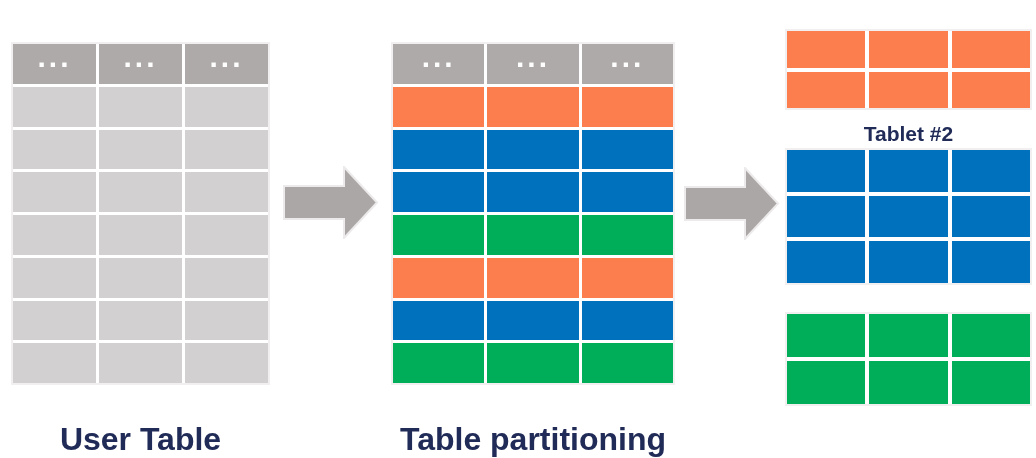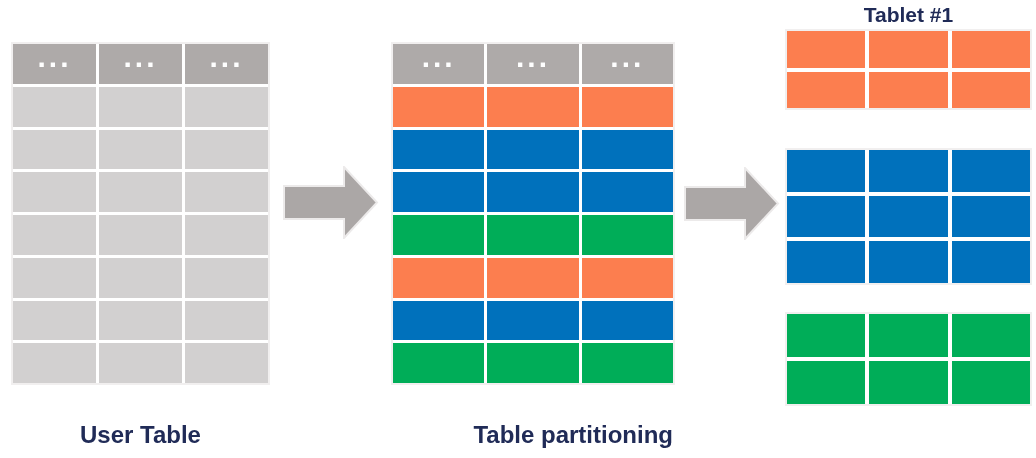--- a/index.html
+++ b/index.html
@@ -55,26 +55,26 @@
     white-space: nowrap;
   }
   #tablet-1-title { top: 3px; }
   #tablet-2-title { top: 122px; }
   #tablet-3-title { top: 287px; }
 
   .caption {
     position: absolute;
     text-align: center;
     font-weight: 700;
-    font-size: 24px;
+    font-size: 32px;
     color: #202b57;
     white-space: nowrap;
   }
   #caption-user    { left: 13px;  width: 255px; top: 421px; }
-  #caption-part    { left: 393px; width: 280px; top: 421px; text-align: right; }
+  #caption-part    { left: 393px; width: 280px; top: 421px; }
   #caption-tablets { left: 787px; width: 243px; top: 421px; }
 
   .arrow { position: absolute; }
   #arrow-1 { left: 283px; top: 166px; }
   #arrow-2 { left: 684px; top: 167px; }
 </style>
 </head>
 <body>
 
 <div class="canvas">
@@ -146,30 +146,30 @@
       <div class="cell" style="background: rgb(0, 113, 188);"></div>
       <div class="cell" style="background: rgb(0, 173, 88);"></div>
       <div class="cell" style="background: rgb(0, 173, 88);"></div>
       <div class="cell" style="background: rgb(0, 173, 88);"></div>
     </div>
 
   <svg id="arrow-2" class="arrow" width="96" height="73" viewBox="0 0 96 73">
     <polygon points="1,20 61,20 61,1 94,36.5 61,72 61,53 1,53" stroke="#eceaea" stroke-width="2" fill="#aba7a6"></polygon>
   </svg>
 
-  <div id="tablet-1-title" class="tablet-title">Tablet #1</div>
   <div id="tablet-1-table" class="grid-table">
       <div class="cell" style="background: rgb(252, 126, 79);"></div>
       <div class="cell" style="background: rgb(252, 126, 79);"></div>
       <div class="cell" style="background: rgb(252, 126, 79);"></div>
       <div class="cell" style="background: rgb(252, 126, 79);"></div>
       <div class="cell" style="background: rgb(252, 126, 79);"></div>
       <div class="cell" style="background: rgb(252, 126, 79);"></div>
     </div>
 
+  <div id="tablet-2-title" class="tablet-title">Tablet #2</div>
   <div id="tablet-2-table" class="grid-table">
       <div class="cell" style="background: rgb(0, 113, 188);"></div>
       <div class="cell" style="background: rgb(0, 113, 188);"></div>
       <div class="cell" style="background: rgb(0, 113, 188);"></div>
       <div class="cell" style="background: rgb(0, 113, 188);"></div>
       <div class="cell" style="background: rgb(0, 113, 188);"></div>
       <div class="cell" style="background: rgb(0, 113, 188);"></div>
       <div class="cell" style="background: rgb(0, 113, 188);"></div>
       <div class="cell" style="background: rgb(0, 113, 188);"></div>
       <div class="cell" style="background: rgb(0, 113, 188);"></div>

